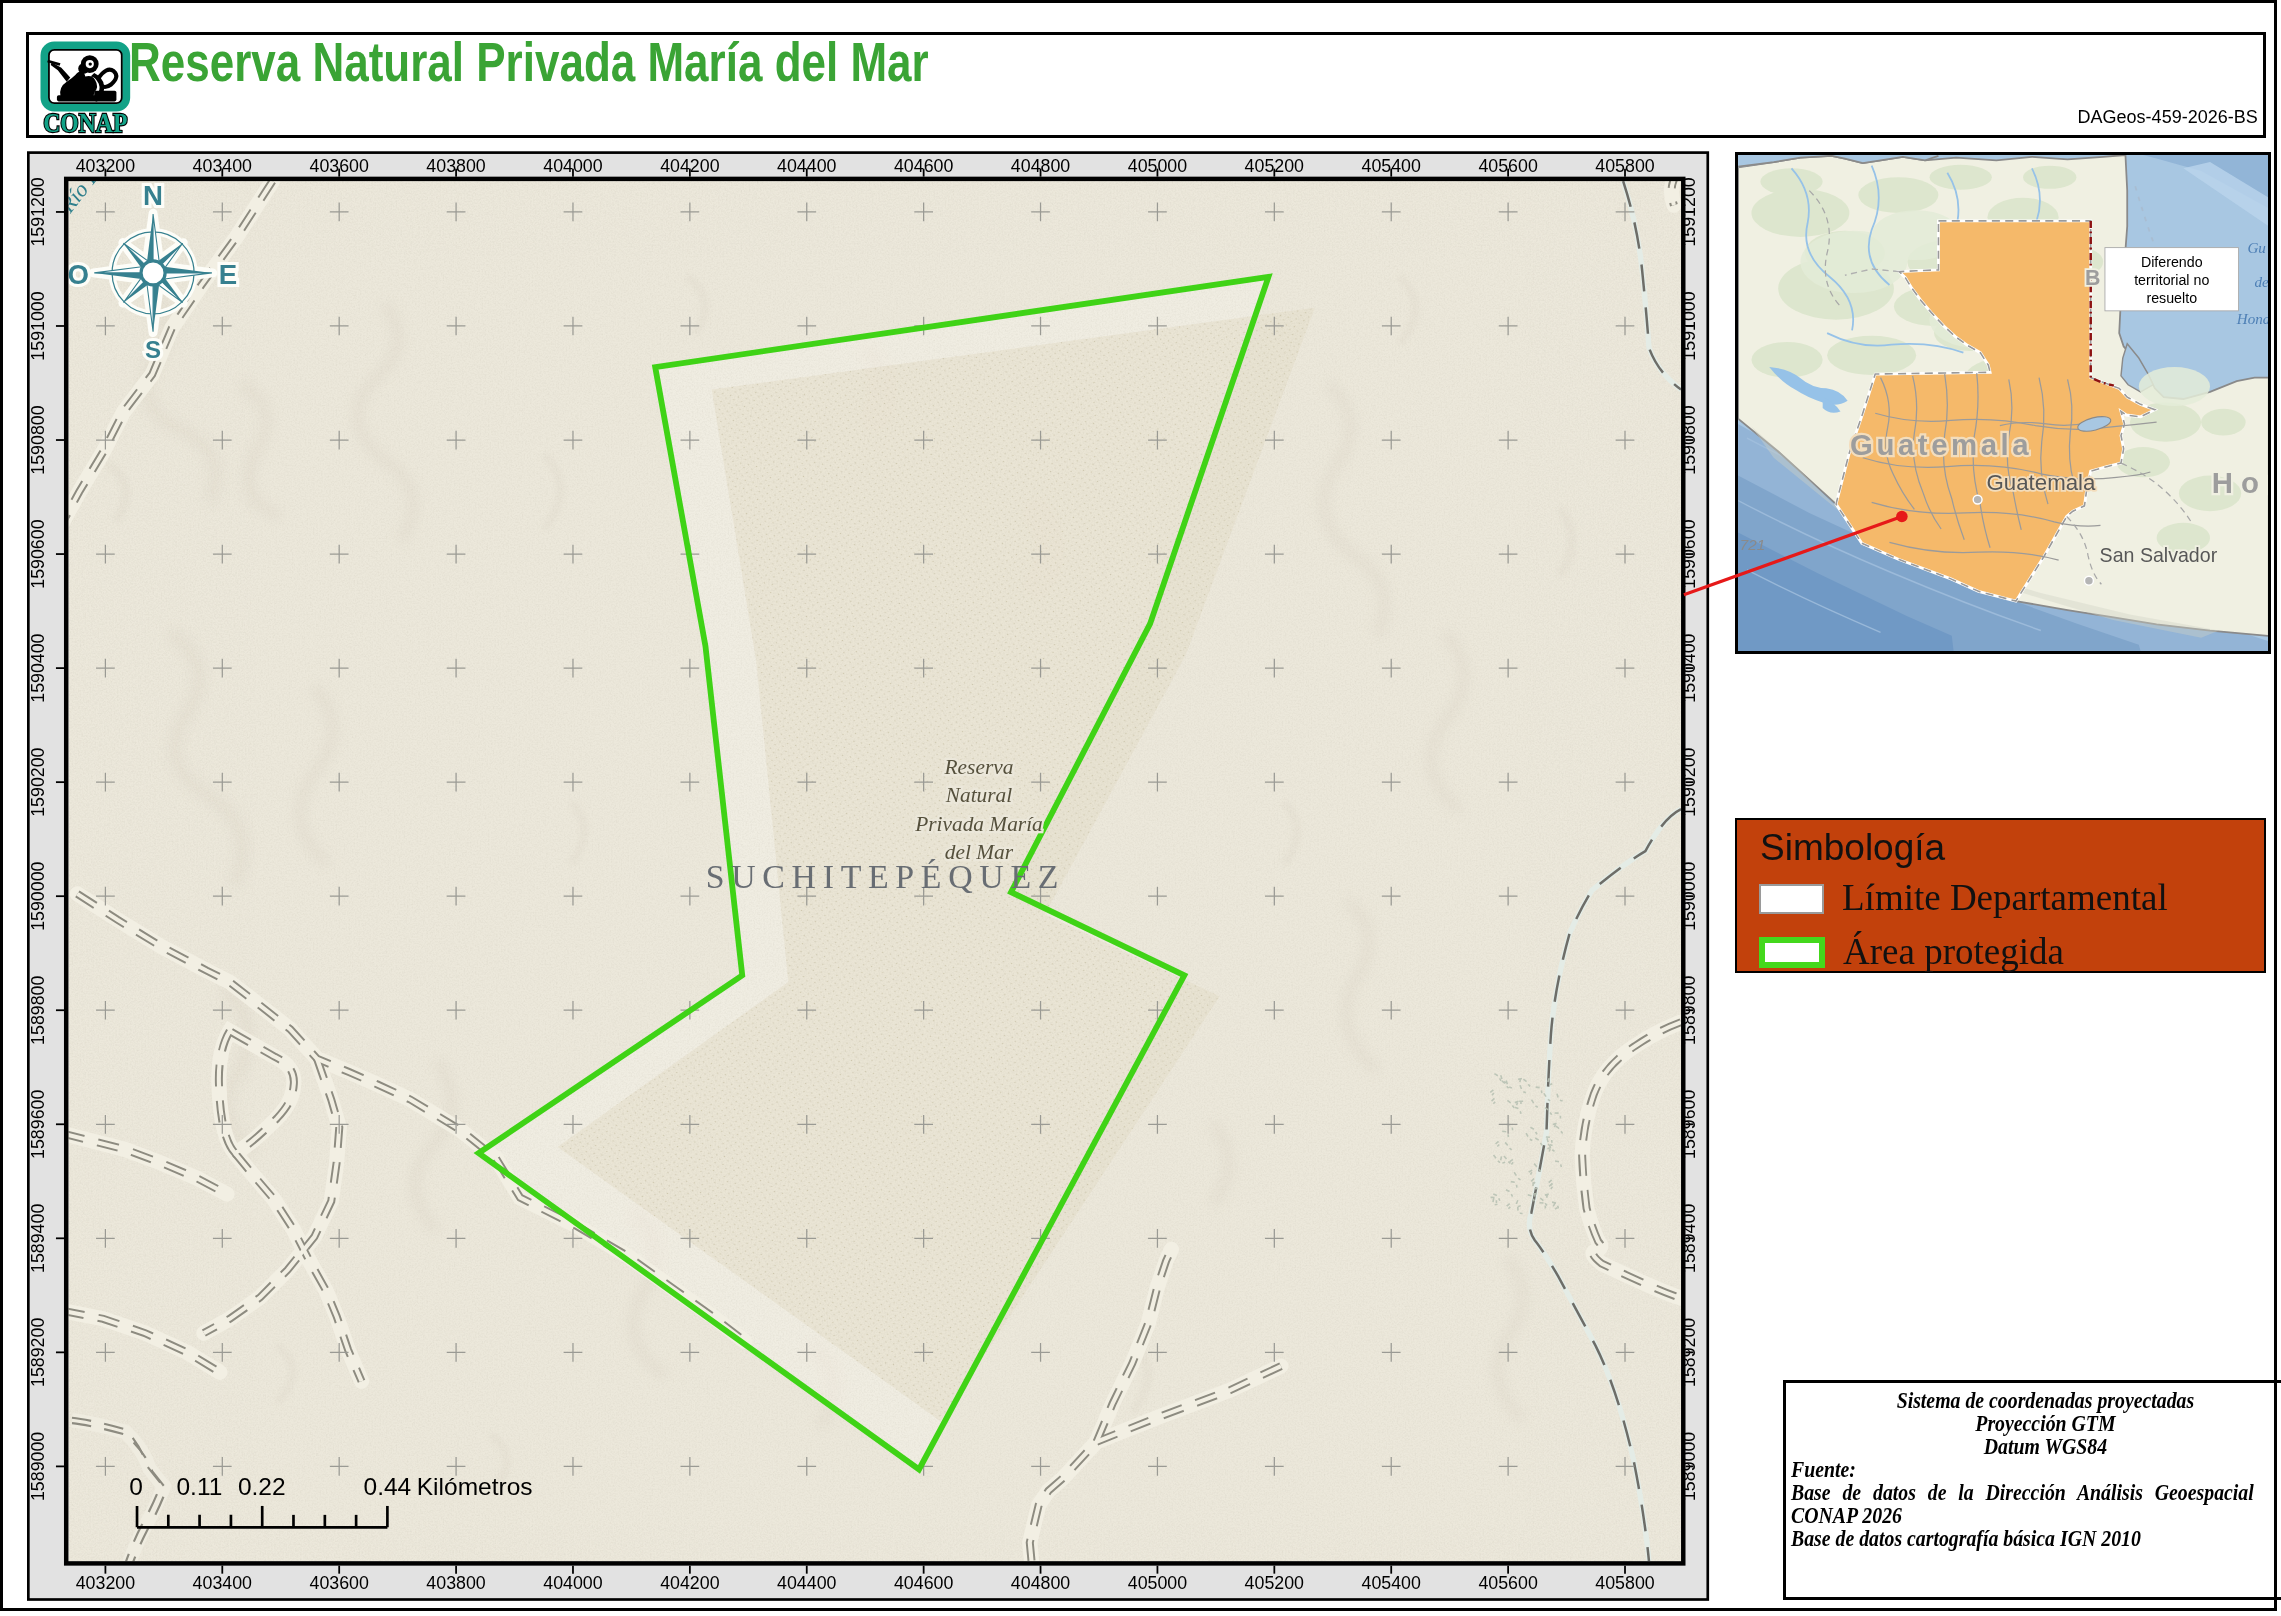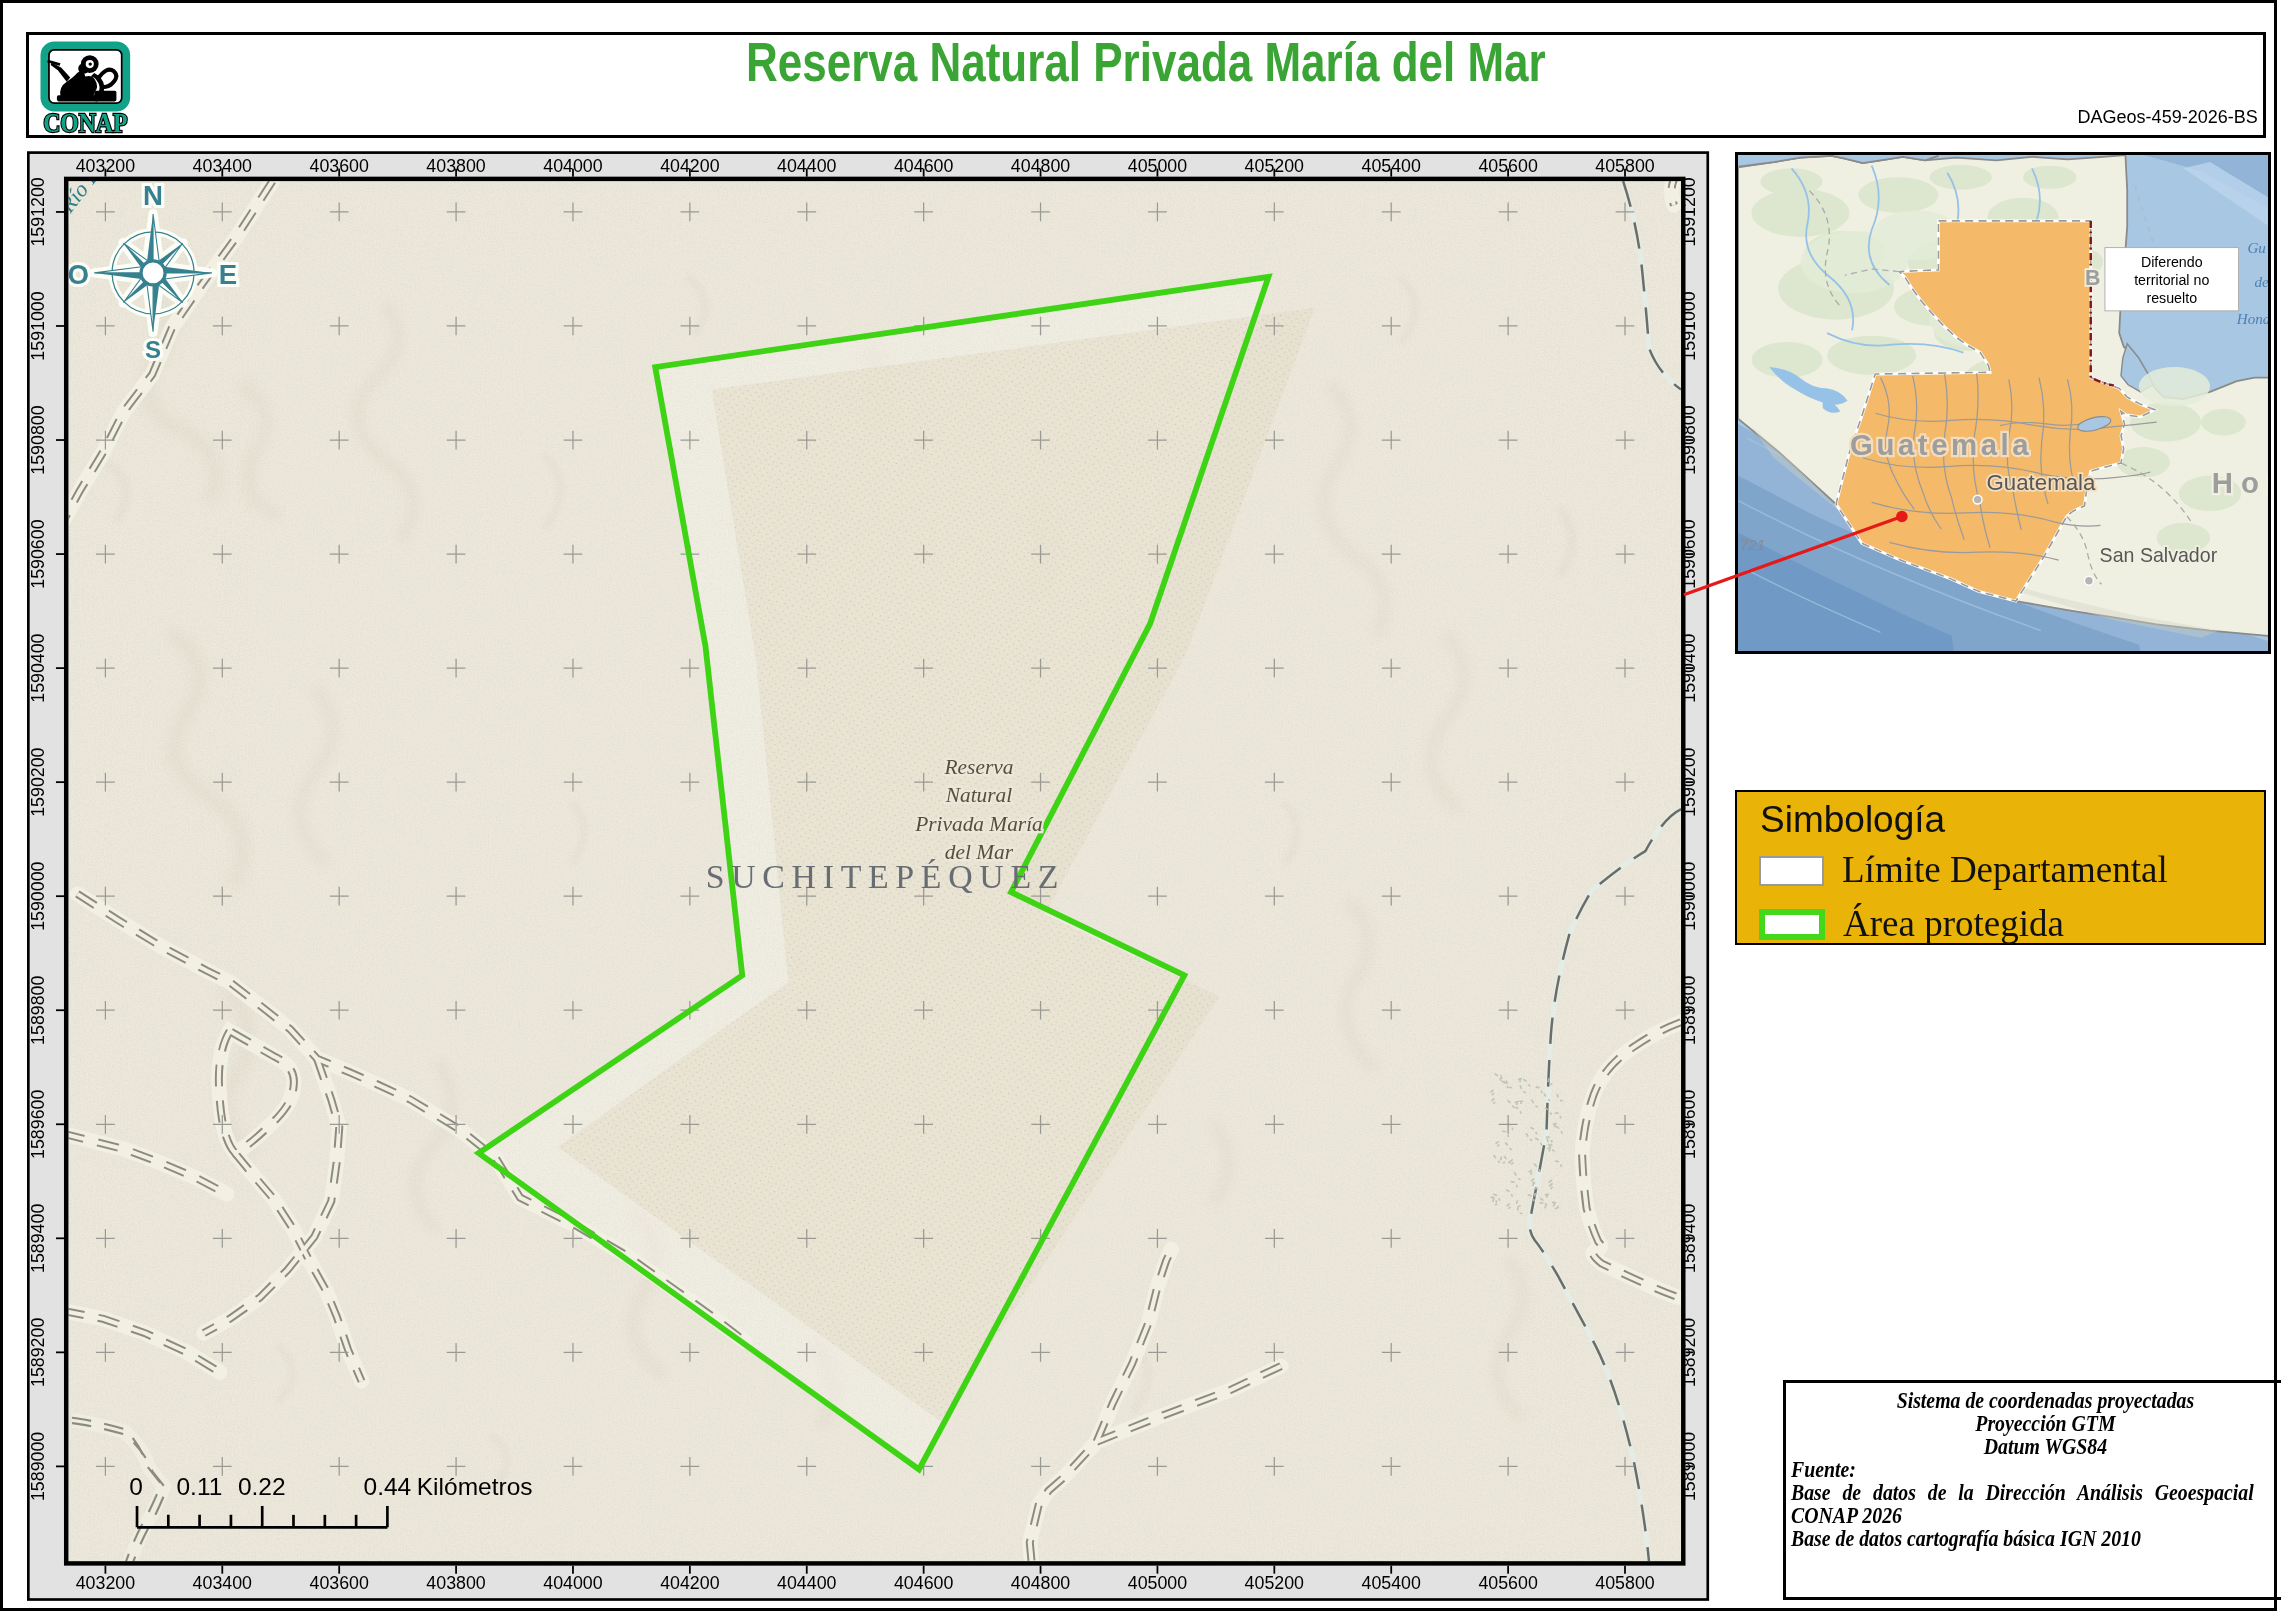--- a/index.html
+++ b/index.html
@@ -1,26 +1,26 @@
 <!DOCTYPE html>
 <html style="font-size:14.3px"><head>
 <meta charset="utf-8">
 <style>
   html,body{margin:0;padding:0;background:#fff;-webkit-font-smoothing:antialiased;}
   #page{position:relative;width:2281px;height:1616px;background:#fff;overflow:hidden;
         font-family:"Liberation Sans",sans-serif;}
   .pborder{position:absolute;left:0;top:0;width:2271px;height:1605px;border:3.6px solid #000;}
   #header{position:absolute;left:26px;top:32px;width:2234px;height:100px;border:3.6px solid #000;}
-  #title{position:absolute;left:0;top:-5.3px;width:2234px;text-align:center;
+  #title{position:absolute;left:0;top:-5.3px;width:2234px;text-align:left;
          font-size:55px;font-weight:bold;color:#3aa435;}
   #title span{display:inline-block;transform:scaleX(0.80);transform-origin:center;}
   #dageos{position:absolute;right:5.3px;top:72px;font-size:18px;color:#000;}
   #mapouter{position:absolute;left:27px;top:151px;}
   #insetwrap{position:absolute;left:1735px;top:152px;width:530px;height:496px;border:3.6px solid #000;background:#a8c7e2;}
-  #legend{position:absolute;left:1735px;top:790px;width:527px;height:151px;background:#eab308;border:2.7px solid #000;}
+  #legend{position:absolute;left:1735px;top:818px;width:527px;height:151px;background:#c2410c;border:2.7px solid #000;}
   .leg-title{position:absolute;left:23px;top:7.1px;font-size:37px;color:#111;}
   .leg-row{position:absolute;left:22px;font-size:37px;color:#111;font-family:Liberation Serif, serif;}
   .leg-sw{display:inline-block;width:61px;height:26px;vertical-align:-3.6px;margin-right:18px;background:#fff;}
   #infobox{position:absolute;left:1783px;top:1380px;width:474px;height:214px;border:3.6px solid #000;padding-left:36px;}
   #infoin{position:absolute;left:4.5px;top:6.2px;width:544px;transform:scaleX(0.861);transform-origin:0 0;
           font-family:"Liberation Serif",serif;font-style:italic;font-weight:bold;color:#000;
           font-size:23px;line-height:23px;}
   #infoin .c{text-align:center;padding-left:47px;}
   #redline{position:absolute;left:1675px;top:503px;pointer-events:none;}
 </style>

